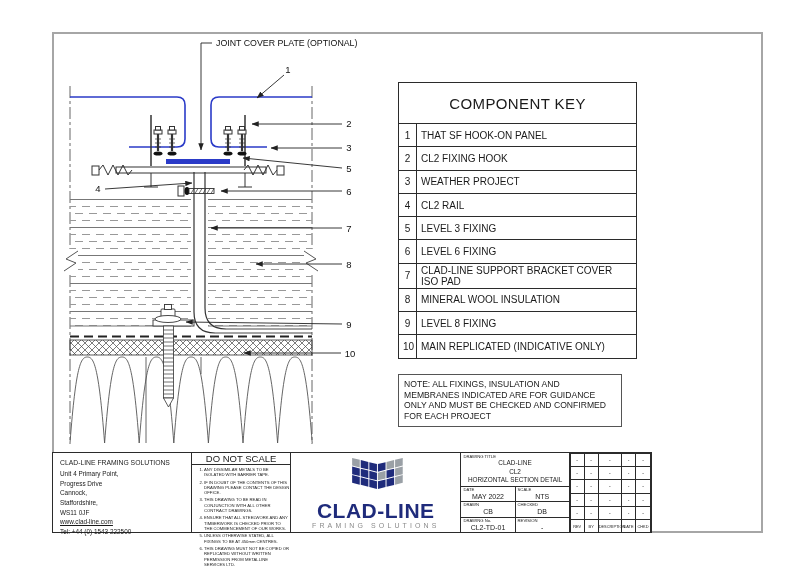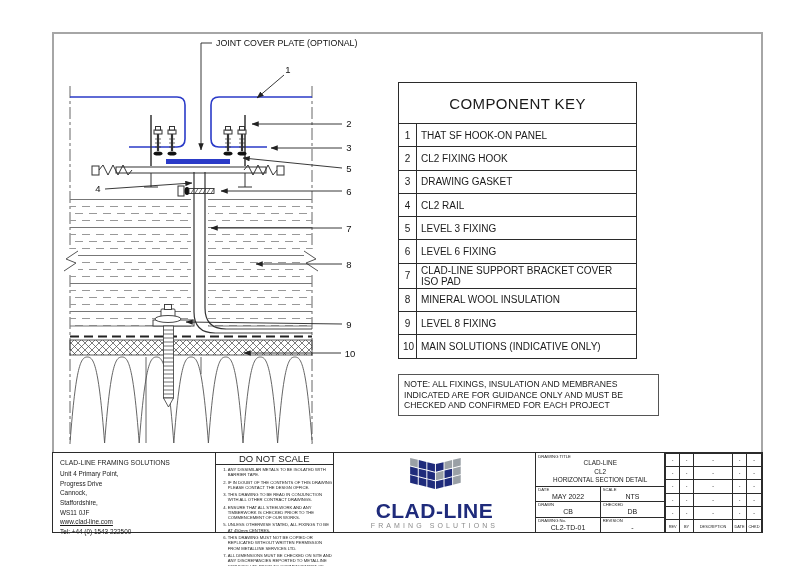--- a/index.html
+++ b/index.html
@@ -11,25 +11,25 @@
 
   
   .ck-wrap{position:absolute;left:390px;top:82px;width:239px;background:#fff;}
   table.ck{border-collapse:collapse;width:100%;table-layout:fixed;}
   table.ck th,table.ck td{border:1.2px solid #2b2b2b;}
   table.ck th{height:41px;font-size:15px;font-weight:400;letter-spacing:.4px;text-align:center;}
   table.ck td{height:23.3px;font-size:10px;line-height:11px;padding:1px 4px;}
   td.ck-num{text-align:center;padding:1px 0;}
 
   
-  .note-box{position:absolute;left:390px;top:374px;width:261px;border:1px solid #555;
+  .note-box{position:absolute;left:390px;top:374px;width:224px;border:1px solid #555;
             background:#fff;padding:4px 5px;font-size:8.6px;line-height:1.24;}
 
   
-  .tstrip{position:absolute;left:44px;top:452px;width:711px;height:81px;display:flex;
+  .tstrip{position:absolute;left:44px;top:452px;width:600px;height:81px;display:flex;
           border:1px solid #2b2b2b;background:#fff;}
   .tcell{height:100%;border-right:1px solid #2b2b2b;position:relative;}
   .tcell:last-child{border-right:none;}
   .c-company{width:163px;padding:5px 7px;font-size:6.4px;line-height:1.5;}
   .c-company .co-name{font-size:6.8px;margin-bottom:1px;}
   .c-company .co-web{text-decoration:underline;}
   .c-dns{width:118px;}
   .dns-title{font-size:9.5px;text-align:center;border-bottom:1px solid #2b2b2b;line-height:11px;}
   .dns-notes{margin:2px 0 0 9px;padding-left:3px;font-size:4.2px;line-height:1.3;}
   .dns-notes li{margin-bottom:1.6px;}
@@ -207,21 +207,21 @@
         <tr>
             <td class="ck-num">1</td>
             <td>THAT SF HOOK-ON PANEL</td>
           </tr>
         <tr>
             <td class="ck-num">2</td>
             <td>CL2 FIXING HOOK</td>
           </tr>
         <tr>
             <td class="ck-num">3</td>
-            <td>DRAWING GASKET</td>
+            <td>WEATHER PROJECT</td>
           </tr>
         <tr>
             <td class="ck-num">4</td>
             <td>CL2 RAIL</td>
           </tr>
         <tr>
             <td class="ck-num">5</td>
             <td>LEVEL 3 FIXING</td>
           </tr>
         <tr>
@@ -235,21 +235,21 @@
         <tr>
             <td class="ck-num">8</td>
             <td>MINERAL WOOL INSULATION</td>
           </tr>
         <tr>
             <td class="ck-num">9</td>
             <td>LEVEL 8 FIXING</td>
           </tr>
         <tr>
             <td class="ck-num">10</td>
-            <td>MAIN SOLUTIONS (INDICATIVE ONLY)</td>
+            <td>MAIN REPLICATED (INDICATIVE ONLY)</td>
           </tr>
       </tbody>
     </table>
   </div>
 
   <div class="note-box">NOTE: ALL FIXINGS, INSULATION AND MEMBRANES INDICATED ARE FOR GUIDANCE ONLY AND MUST BE CHECKED AND CONFIRMED FOR EACH PROJECT</div>
 
   <div class="tstrip">
 
     <div class="tcell c-company">

